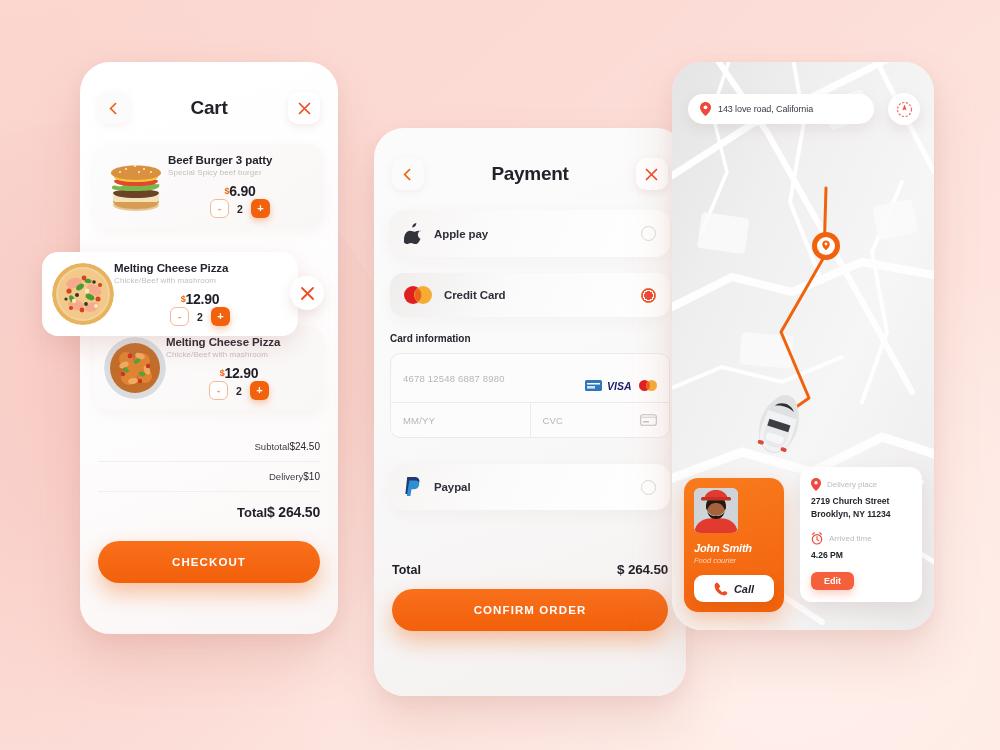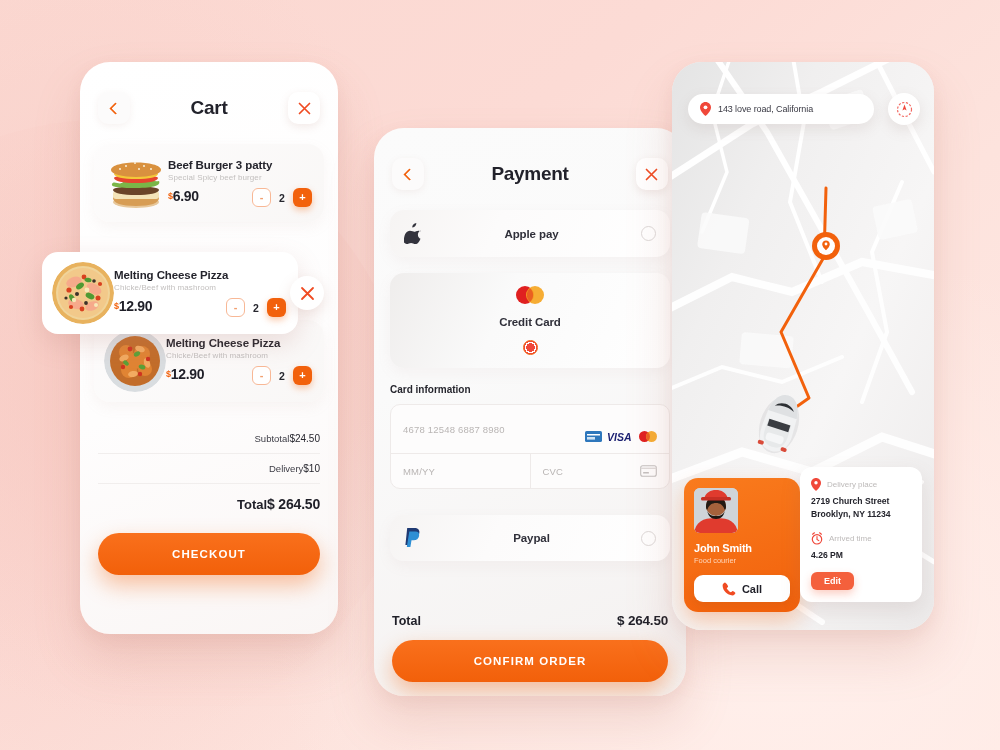--- a/index.html
+++ b/index.html
@@ -85,21 +85,21 @@
     background: #ffffff;
     box-shadow: 0 10px 26px rgba(180,125,112,0.22);
     z-index: 5;
     margin-bottom: 0;
   }
   .thumb { width: 64px; height: 58px; flex: 0 0 64px; border-radius: 10px; position: relative; overflow: hidden; }
   .thumb.round { width: 62px; height: 62px; flex: 0 0 62px; border-radius: 50%; }
   .item-body { flex: 1; min-width: 0; }
   .item-name { font-size: 11.5px; font-weight: 700; color: #24242c; letter-spacing: -0.1px; white-space: nowrap; }
   .item-desc { font-size: 8px; color: #c2bfbe; margin-top: 2px; letter-spacing: 0.1px; }
-  .item-row { display: flex; justify-content: space-between; margin-top: 6px; }
+  .item-row { display: flex; align-items: center; justify-content: space-between; margin-top: 6px; flex-direction: column; }
   .price { font-size: 14px; font-weight: 700; color: #1f1f28; letter-spacing: -0.3px; }
   .price .cur { font-size: 9px; color: #f2610c; font-weight: 700; vertical-align: 2px; }
   .qty { display: flex; align-items: center; gap: 7px; }
   .qbtn {
     width: 19px; height: 19px; border-radius: 6px;
     display: flex; align-items: center; justify-content: center;
     font-size: 11px; font-weight: 700; line-height: 1; cursor: pointer;
   }
   .qbtn.minus { border: 1.2px solid #f8b896; color: #f2a070; background: #fff; }
   .qbtn.plus  { background: #f2610c; color: #fff; box-shadow: 0 3px 7px rgba(242,97,12,0.35); }
@@ -126,21 +126,21 @@
   .cta {
     margin: 12px 18px 0 18px; height: 42px; border-radius: 22px;
     background: linear-gradient(180deg,#f9701c 0%, #f2600a 100%);
     color: #fff; font-size: 11.5px; font-weight: 700; letter-spacing: 1.1px;
     display: flex; align-items: center; justify-content: center;
     box-shadow: 0 10px 22px rgba(242,97,12,0.38);
     cursor: pointer;
   }
 
   
-  .pay-body { padding: 20px 16px 0 16px; text-align: center; }
+  .pay-body { padding: 20px 16px 0 16px; }
   .pay-opt {
     display: flex; align-items: center; gap: 12px;
     background: linear-gradient(115deg,#f6f4f3 0%, #fcfbfb 38%, #ffffff 100%);
     border-radius: 14px; padding: 13px 14px; margin-bottom: 16px;
     box-shadow: 0 5px 14px rgba(180,145,135,0.08);
     cursor: pointer;
   }
   .pay-opt .plabel { flex: 1; font-size: 11.5px; font-weight: 600; color: #30303a; letter-spacing: -0.1px; }
   .radio { width: 15px; height: 15px; border-radius: 50%; border: 1.4px solid #ddd9d8; background:#fff; flex:0 0 15px; }
   .radio.on {
@@ -177,24 +177,25 @@
     cursor: text;
   }
   .search-pill .txt { font-size: 9px; color: #3a3a44; letter-spacing: -0.1px; white-space: nowrap; }
   .locate-btn {
     position: absolute; right: 14px; top: 31px; width: 32px; height: 32px;
     border-radius: 50%; background: #fff;
     box-shadow: 0 5px 14px rgba(150,120,115,0.16);
     display: flex; align-items: center; justify-content: center; cursor: pointer;
   }
   .courier-card {
-    position: absolute; left: 12px; bottom: 18px; width: 116px;
+    position: absolute; left: 12px; bottom: 18px; width: 100px;
     background: linear-gradient(165deg,#f97b1d 0%, #f2610c 100%);
     border-radius: 14px; padding: 10px;
     box-shadow: 0 10px 22px rgba(242,97,12,0.30);
+    font-style: italic;
   }
   .avatar { width: 44px; height: 45px; border-radius: 6px; overflow: hidden; position: relative; background: #cfd3d6; }
   .courier-name { font-size: 11px; font-weight: 700; color: #fff; margin-top: 9px; letter-spacing: -0.2px; }
   .courier-role { font-size: 7.5px; color: #ffd6bb; margin-top: 2px; }
   .call-btn {
     margin-top: 10px; height: 27px; border-radius: 9px; background: #fff;
     display: flex; align-items: center; justify-content: center; gap: 6px;
     box-shadow: 0 4px 10px rgba(160,70,20,0.18); cursor: pointer;
   }
   .call-btn span { font-size: 11px; font-weight: 700; color: #1f1f28; }
@@ -418,21 +419,21 @@
 
     <div class="pay-opt">
       <svg width="18" height="21" viewBox="0 0 18 21">
         <path d="M12.3 0c.1 1.1-.33 2.2-1 3-.7.84-1.85 1.5-2.97 1.4-.13-1.07.4-2.2 1.05-2.9C10.1.6 11.3.05 12.3 0z" fill="#33333d"></path>
         <path d="M16.4 7.5c-1.55.95-2.5 2.4-2.5 4.2 0 2.05 1.25 3.5 2.6 4.1-.5 1.45-1.25 2.6-2.1 3.6-.9 1.05-1.85 1.6-2.85 1.6-.9 0-1.5-.27-2.35-.6-.8-.32-1.4-.5-2.15-.5-.7 0-1.35.2-2.2.55-.8.33-1.4.52-2.2.52-1.05 0-2-.6-2.95-1.72C-.4 17.5 0 13 1.7 10.3c1-1.6 2.6-2.6 4.25-2.6.95 0 1.8.3 2.6.62.75.3 1.2.48 1.75.48.5 0 .95-.2 1.75-.52.95-.37 1.8-.68 2.75-.6.5.02 1.3.18 2.05.62l-.45.2z" fill="#33333d"></path>
       </svg>
       <div class="plabel">Apple pay</div>
       <div class="radio"></div>
     </div>
 
-    <div class="pay-opt" style="background:linear-gradient(115deg,#efedec 0%, #fafafa 40%, #ffffff 100%);flex-direction:column;">
+    <div class="pay-opt" style="background:linear-gradient(115deg,#efedec 0%, #fafafa 40%, #ffffff 100%);">
       <svg width="28" height="18" viewBox="0 0 28 18">
         <circle cx="9" cy="9" r="9" fill="#E02020"></circle>
         <circle cx="19" cy="9" r="9" fill="#F5A623" fill-opacity="0.92"></circle>
         <path d="M14 2.2a9 9 0 0 0 0 13.6 9 9 0 0 0 0-13.6z" fill="#EA6021"></path>
       </svg>
       <div class="plabel">Credit Card</div>
       <div class="radio on"></div>
     </div>
   </div>
 

